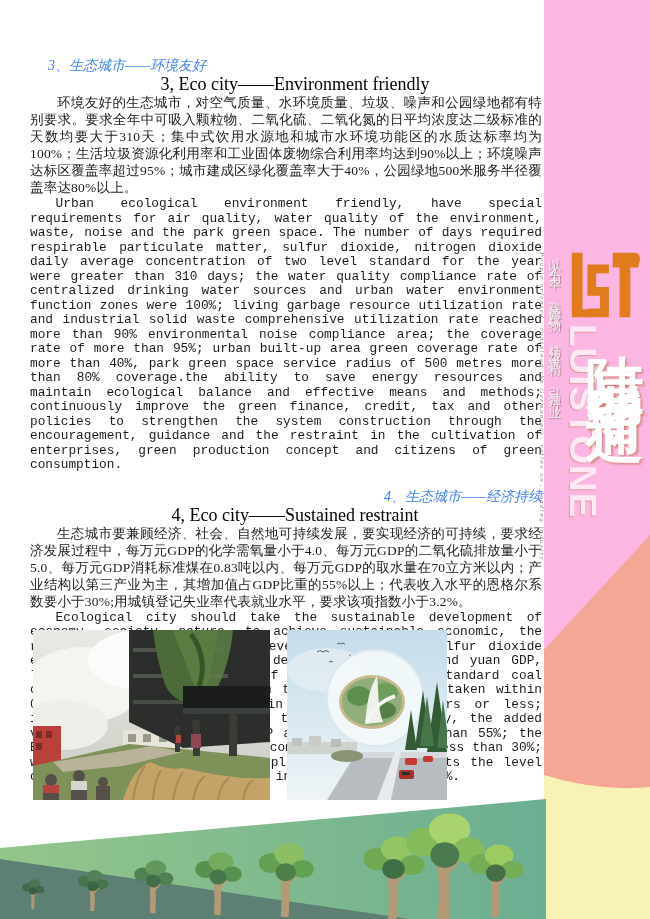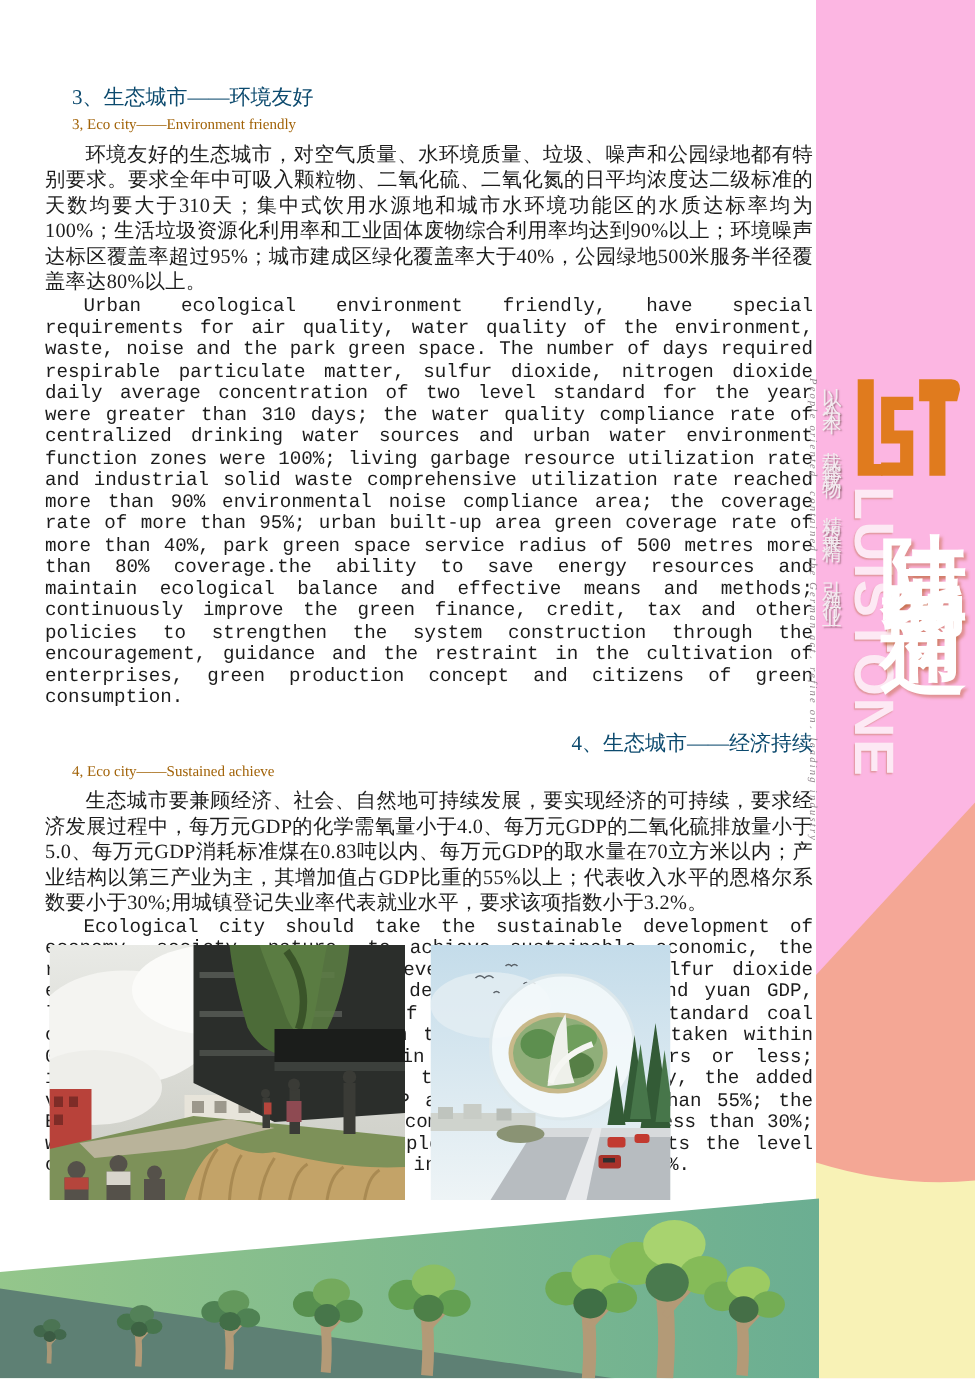--- a/index.html
+++ b/index.html
@@ -1,22 +1,22 @@
 <!DOCTYPE html>
 <html><head>
 <meta charset="utf-8">
 <style>
   html,body{margin:0;padding:0;background:#ffffff;}
   .page{position:relative;width:650px;height:919px;background:#ffffff;overflow:hidden;
         font-family:"Liberation Serif","DejaVu Serif",serif;}
 
   
   .content{position:absolute;left:30px;top:57px;width:512px;color:#1c1c1c;}
-  .h-cn{font-size:14px;line-height:18px;margin:0 0 0 18px;color:#0c4a6e;font-weight:normal;}
-  .h-en{font-size:10px;line-height:18px;margin:0 0 1px 18px;color:#a16207;font-weight:normal;}
+  .h-cn{font-size:14px;line-height:18px;margin:0 0 0 18px;color:#3b82f6;font-weight:normal;font-style:italic;}
+  .h-en{font-size:18px;line-height:18px;margin:0 0 1px 18px;color:#000000;font-weight:normal;text-align:center;}
   .p-cn{font-size:13.5px;line-height:17px;margin:0 0 1px 0;text-align:justify;text-indent:2em;
         letter-spacing:.2px;}
   .p-en{font-size:12.8px;line-height:14.5px;margin:0 0 0 0;text-align:justify;text-indent:2em;font-family:Liberation Mono, monospace;}
   .sec2{margin-top:15px;text-align:right;}
 
   
   .photos{position:absolute;left:33px;top:630px;display:flex;}
   .photo{display:block;}
   .photo + .photo{margin-left:17px;}
 
@@ -46,21 +46,21 @@
 
 <div class="page">
 
   <div class="content">
     <h3 class="h-cn">3、生态城市——环境友好</h3>
     <h4 class="h-en">3, Eco city——Environment friendly</h4>
     <p class="p-cn">环境友好的生态城市，对空气质量、水环境质量、垃圾、噪声和公园绿地都有特别要求。要求全年中可吸入颗粒物、二氧化硫、二氧化氮的日平均浓度达二级标准的天数均要大于310天；集中式饮用水源地和城市水环境功能区的水质达标率均为100%；生活垃圾资源化利用率和工业固体废物综合利用率均达到90%以上；环境噪声达标区覆盖率超过95%；城市建成区绿化覆盖率大于40%，公园绿地500米服务半径覆盖率达80%以上。</p>
     <p class="p-en">Urban ecological environment friendly, have special requirements for air quality, water quality of the environment, waste, noise and the park green space. The number of days required respirable particulate matter, sulfur dioxide, nitrogen dioxide daily average concentration of two level standard for the year were greater than 310 days; the water quality compliance rate of centralized drinking water sources and urban water environment function zones were 100%; living garbage resource utilization rate and industrial solid waste comprehensive utilization rate reached more than 90% environmental noise compliance area; the coverage rate of more than 95%; urban built-up area green coverage rate of more than 40%, park green space service radius of 500 metres more than 80% coverage.the ability to save energy resources and maintain ecological balance and effective means and methods; continuously improve the green finance, credit, tax and other policies to strengthen the system construction through the encouragement, guidance and the restraint in the cultivation of enterprises, green production concept and citizens of green consumption.</p>
 
     <h3 class="h-cn sec2">4、生态城市——经济持续</h3>
-    <h4 class="h-en">4, Eco city——Sustained achieve</h4>
+    <h4 class="h-en">4, Eco city——Sustained restraint</h4>
     <p class="p-cn">生态城市要兼顾经济、社会、自然地可持续发展，要实现经济的可持续，要求经济发展过程中，每万元GDP的化学需氧量小于4.0、每万元GDP的二氧化硫排放量小于5.0、每万元GDP消耗标准煤在0.83吨以内、每万元GDP的取水量在70立方米以内；产业结构以第三产业为主，其增加值占GDP比重的55%以上；代表收入水平的恩格尔系数要小于30%;用城镇登记失业率代表就业水平，要求该项指数小于3.2%。</p>
     <p class="p-en">Ecological city should take the sustainable development of economy, society, nature, to achieve sustainable economic, the requirement of the economic development process, sulfur dioxide emissions and chemical oxygen demand per ten thousand yuan GDP, less than 4 per 10000 yuan of GDP less than 5, standard coal consumption per million GDP in the amount of water taken within 0.83 tons, per million GDP in the 70 cubic meters or less; industrial structure is mainly to the third industry, the added value of the proportion of GDP accounted for more than 55%; the Engel coefficient represents income level should be less than 30%; with the registered urban unemployment rate represents the level of employment, require that the index is less than 3.2%.</p>
   </div>
 
   <div class="photos">
 
     <svg class="photo" width="237" height="170" viewBox="0 0 237 170">
       <defs>
         <linearGradient id="skyL" x1="0" y1="0" x2="0" y2="1">
           <stop offset="0" stop-color="#e9eae6"></stop>

